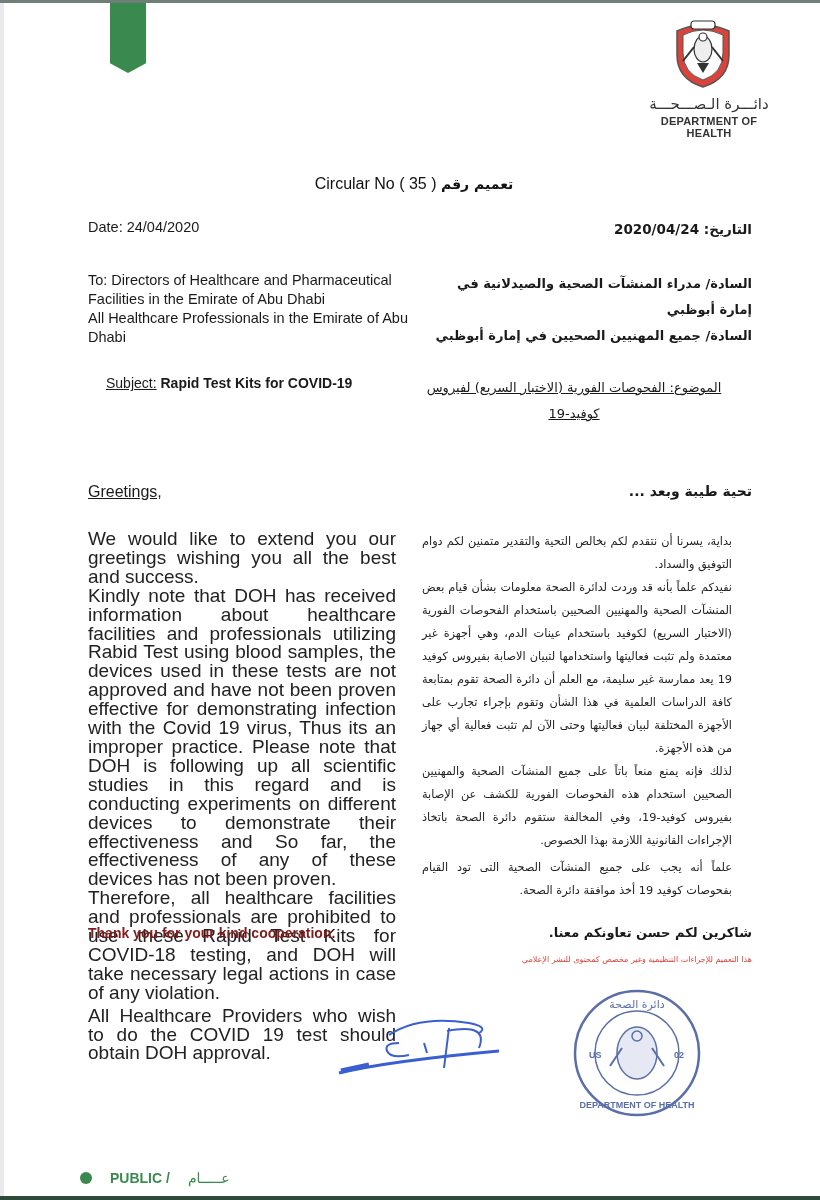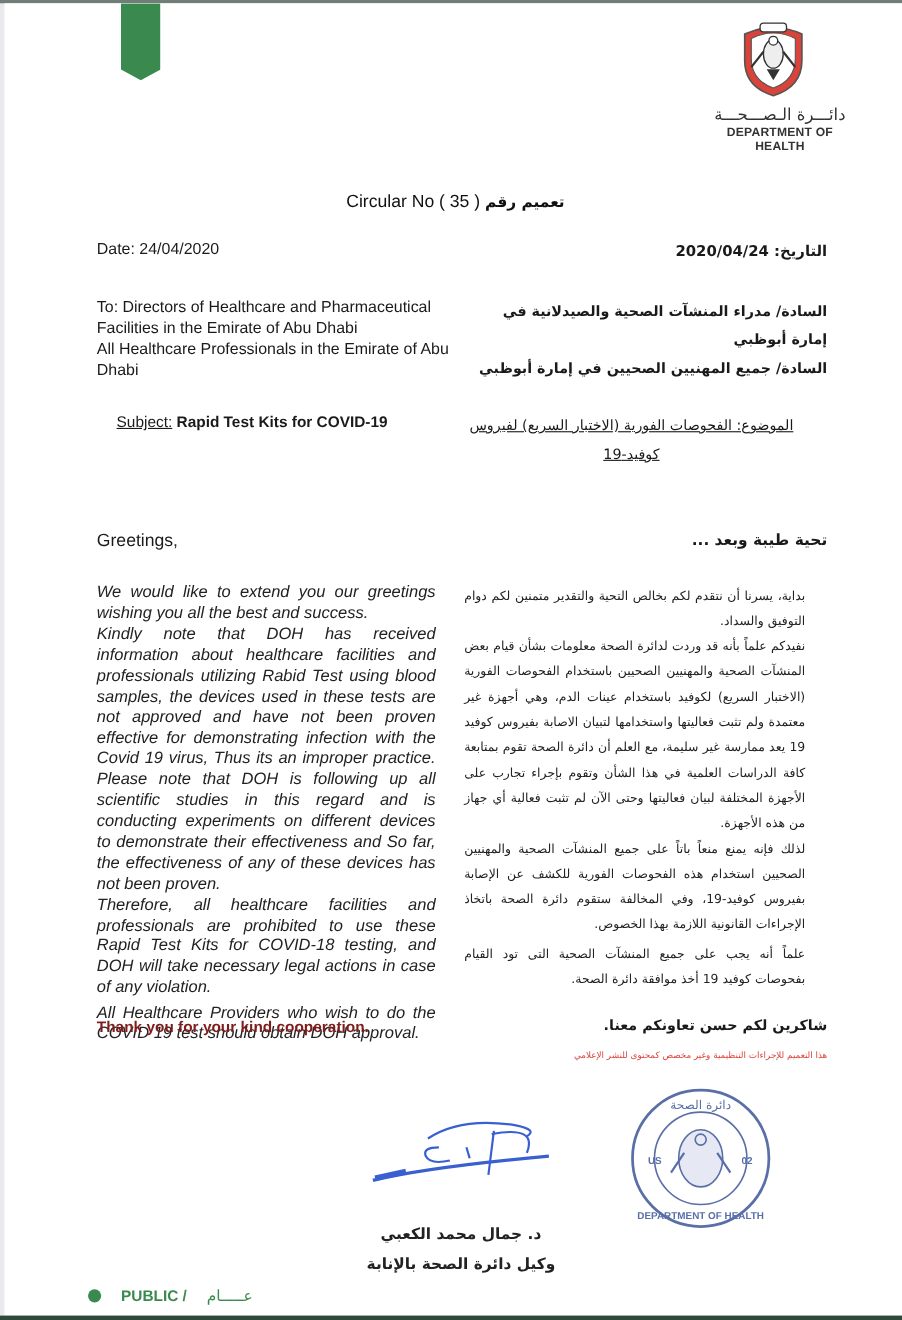--- a/index.html
+++ b/index.html
@@ -14,23 +14,23 @@
   .circular{position:absolute;left:250px;top:172px;width:320px;text-align:center;font-size:16px;color:#111;}
   .circular .ar{font-family:"DejaVu Sans",sans-serif;font-weight:bold;font-size:14px;}
   .date-en{position:absolute;left:84px;top:216px;font-size:14.5px;}
   .date-ar{position:absolute;right:90px;top:218px;font-family:"DejaVu Sans",sans-serif;font-weight:bold;font-size:13.5px;direction:rtl;}
   .to-en{position:absolute;left:84px;top:268px;width:320px;font-size:14.5px;line-height:19px;}
   .to-ar{position:absolute;right:90px;top:268px;width:320px;direction:rtl;font-family:"DejaVu Sans",sans-serif;font-weight:bold;font-size:13px;line-height:26px;}
   .subject-en{position:absolute;left:102px;top:372px;font-size:14px;}
   .subject-en .lbl{text-decoration:underline;}
   .subject-en .val{font-weight:bold;}
   .subject-ar{position:absolute;left:420px;top:372px;width:300px;direction:rtl;text-align:center;font-family:"DejaVu Sans",sans-serif;font-size:13px;line-height:26px;text-decoration:underline;}
-  .greet-en{position:absolute;left:84px;top:480px;font-size:16px;}
+  .greet-en{position:absolute;left:84px;top:480px;font-size:16px;text-decoration:underline;}
   .greet-ar{position:absolute;right:90px;top:480px;direction:rtl;font-family:"DejaVu Sans",sans-serif;font-weight:bold;font-size:14px;}
-  .body-en{position:absolute;left:84px;top:527px;width:308px;font-size:15px;line-height:18.9px;text-align:justify;color:#222;font-style:italic;}
+  .body-en{position:absolute;left:84px;top:527px;width:308px;font-size:19px;line-height:18.9px;text-align:justify;color:#222;}
   .body-en p{margin:0;}
   .body-en p.gap{margin-top:4px;}
   .thanks-en{position:absolute;left:84px;top:922px;font-size:14px;font-weight:bold;color:#7f1d1d;}
   .disc-en{position:absolute;left:84px;top:944px;width:310px;font-size:10px;line-height:16px;color:#d9443b;}
   .body-ar{position:absolute;left:418px;top:527px;width:310px;direction:rtl;text-align:justify;font-family:"DejaVu Sans",sans-serif;font-size:11.3px;line-height:23px;color:#222;}
   .body-ar p{margin:0;}
   .body-ar p.gap{margin-top:4px;}
   .thanks-ar{position:absolute;right:90px;top:922px;direction:rtl;font-family:"DejaVu Sans",sans-serif;font-weight:bold;font-size:13px;}
   .disc-ar{position:absolute;right:90px;top:952px;direction:rtl;font-family:"DejaVu Sans",sans-serif;font-size:8px;color:#d9443b;}
   .stamp{position:absolute;left:548px;top:985px;width:170px;height:130px;}
@@ -118,24 +118,20 @@
     <circle cx="85" cy="65" r="42" fill="none" stroke="#5a6fa8" stroke-width="1.5"></circle>
     <ellipse cx="85" cy="65" rx="20" ry="26" fill="#e6e9f3" stroke="#5a6fa8" stroke-width="1.5"></ellipse>
     <circle cx="85" cy="48" r="5" fill="none" stroke="#5a6fa8" stroke-width="1.5"></circle>
     <path d="M70 60 L58 78 M100 60 L112 78" stroke="#5a6fa8" stroke-width="2"></path>
     <text x="37" y="70" font-family="Liberation Sans, sans-serif" font-size="9" font-weight="bold" fill="#5a6fa8">US</text>
     <text x="122" y="70" font-family="Liberation Sans, sans-serif" font-size="9" font-weight="bold" fill="#5a6fa8">02</text>
     <text x="85" y="20" text-anchor="middle" font-family="DejaVu Sans, sans-serif" font-size="11" fill="#5a6fa8">دائرة الصحة</text>
     <text x="85" y="120" text-anchor="middle" font-family="Liberation Sans, sans-serif" font-size="9" font-weight="bold" fill="#5a6fa8">DEPARTMENT OF HEALTH</text>
   </svg>
 
-  <div class="signer">
-    <div>د. جمال محمد الكعبي</div>
-    <div>وكيل دائرة الصحة بالإنابة</div>
-  </div>
 
   <div class="public">
     <span class="dot"></span>
     <span>PUBLIC /</span>
     <span class="ar">عـــــام</span>
   </div>
 </div>
 
 <div class="bottombar"></div>
 

